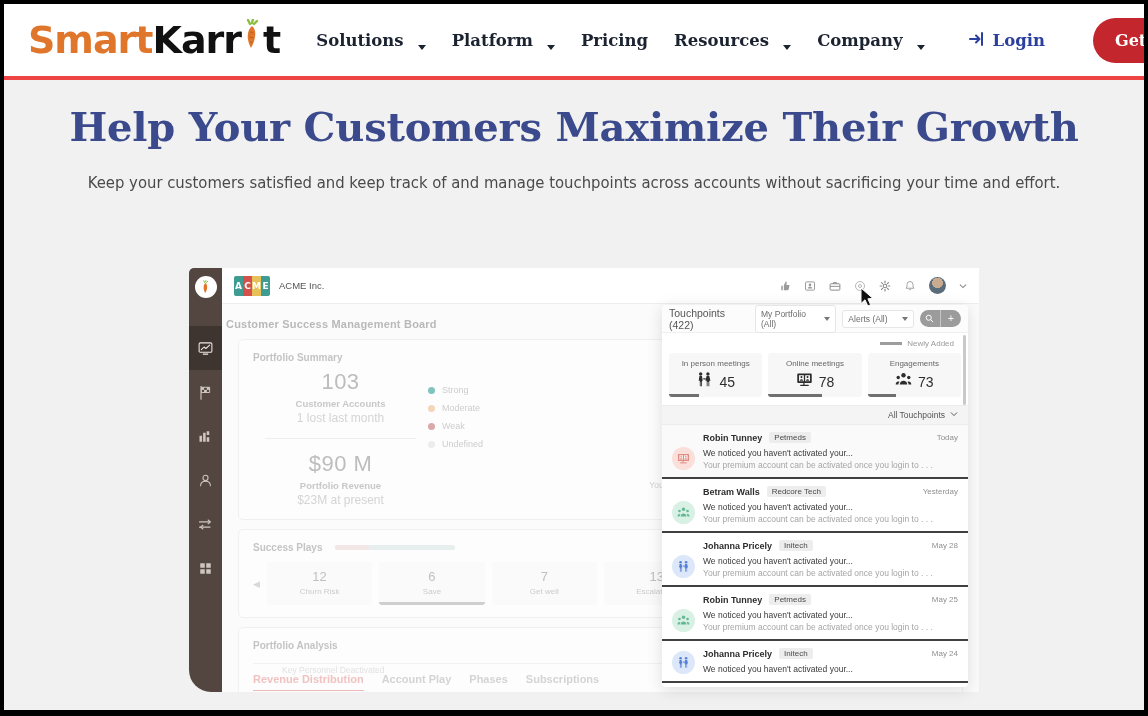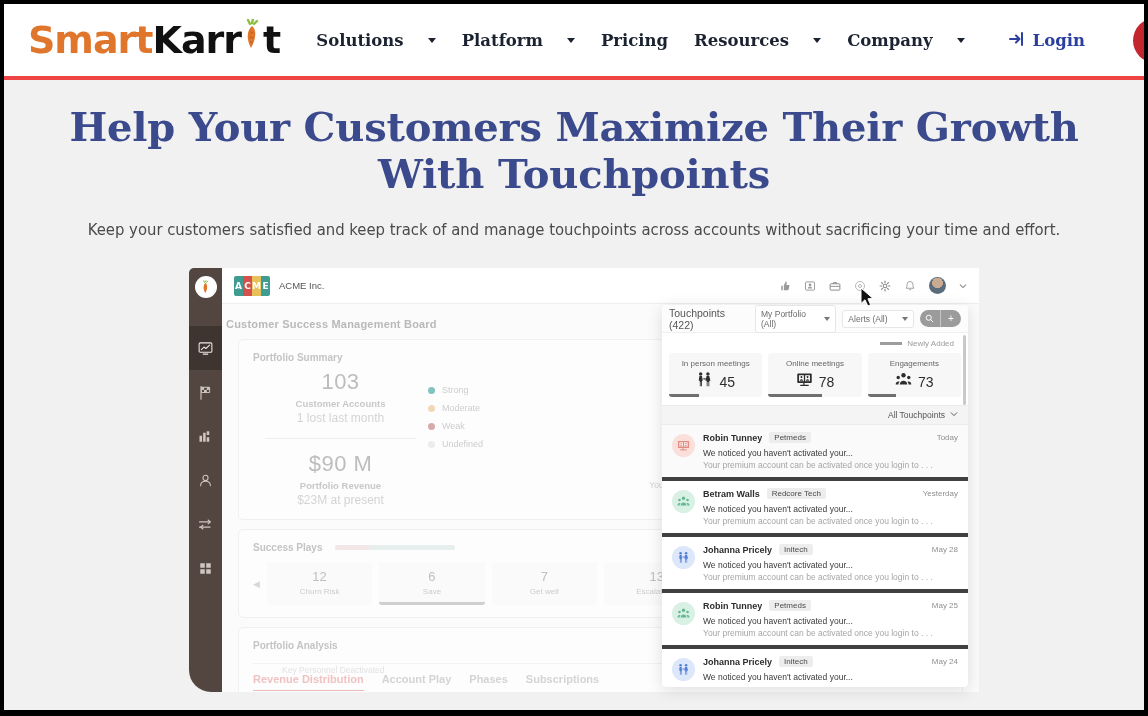--- a/index.html
+++ b/index.html
@@ -26,21 +26,21 @@
   .logo { display: flex; align-items: baseline; font-size: 38px; font-weight: 700;
           letter-spacing: -1px; font-family: "DejaVu Sans", sans-serif; }
   .logo .smart { color: #e0762b; }
   .logo .karr { color: #111; }
   .logo .t { color: #111; }
   .carrot-wrap { position: relative; display: inline-block; width: 22px; height: 34px; }
   .nav-links { display: flex; align-items: center; margin-left: 36px; gap: 26px; }
   .nav-item {
     font-family: "DejaVu Serif", serif;
     font-size: 16.5px; font-weight: 700; color: #1b2230;
-    display: flex; align-items: center; gap: 24px; cursor: pointer;
+    display: flex; align-items: flex-end; gap: 14px; cursor: pointer;
     white-space: nowrap;
   }
   .caret { width: 0; height: 0; border-left: 4.5px solid transparent;
            border-right: 4.5px solid transparent; border-top: 5px solid #1b2230; }
   .login {
     font-family: "DejaVu Serif", serif; font-size: 16.5px; font-weight: 700;
     color: #2b3f9e; display: flex; align-items: center; gap: 7px;
     margin-left: 18px; cursor: pointer;
   }
   .demo-btn {
@@ -215,21 +215,21 @@
                 gap: 6px; margin-top: 3px; }
   .metric .mn { font-size: 14px; color: #2d2d2d; font-weight: 500; }
   .metric .mu { position: absolute; bottom: 0; left: 0; height: 3px; background: #6f6f6f; }
 
   .tp-allbar {
     background: #f4f4f4; padding: 4px 10px; font-size: 8.5px; color: #555;
     display: flex; align-items: center; justify-content: flex-end; gap: 5px;
     border-top: 1px solid #ececec; border-bottom: 1px solid #ececec;
   }
   .tp-list { overflow: hidden; }
-  .tp-item { padding: 7px 10px; border-bottom: 4px solid #404040; display: flex; gap: 8px; }
+  .tp-item { padding: 7px 10px; border-bottom: 2px solid #404040; display: flex; gap: 8px; align-items: flex-end; }
   .tp-item.hl { background: #fafafa; }
   .tp-av { width: 23px; height: 23px; border-radius: 50%; flex-shrink: 0;
            display: flex; align-items: center; justify-content: center; margin-top: 2px; }
   .tp-c { flex: 1; min-width: 0; }
   .tp-r1 { display: flex; align-items: center; gap: 7px; }
   .tp-nm { font-size: 9px; font-weight: 700; color: #2d2d2d; white-space: nowrap; }
   .tp-tag { font-size: 8px; color: #4a4a4a; background: #ededed; border-radius: 2px;
             padding: 1px 5px; white-space: nowrap; }
   .tp-dt { margin-left: auto; font-size: 8px; color: #909090; white-space: nowrap; }
   .tp-m1 { font-size: 8.5px; color: #3a3a3a; margin-top: 5px; }
@@ -284,21 +284,20 @@
             </svg></span>
         <span>Login</span>
       </div>
       <button class="demo-btn">Get a Demo</button>
     </div>
   </div>
 
   <div class="hero">
     <h1>
       <span>Help Your Customers Maximize Their Growth</span><br>
-      <span>With Touchpoints</span>
     </h1>
     <p>Keep your customers satisfied and keep track of and manage touchpoints across accounts without sacrificing your time and effort.</p>
   </div>
 
   <div class="dash">
 
     <div class="dash-sidebar">
       <div class="brand-badge">
         <svg width="11" height="15" viewBox="0 0 22 30">
           <path d="M9 5 L7.5 1.5 M11 4 L12 1 M13 5 L15.5 2.5" stroke="#8cbf3f" stroke-width="2" fill="none" stroke-linecap="round"></path>

